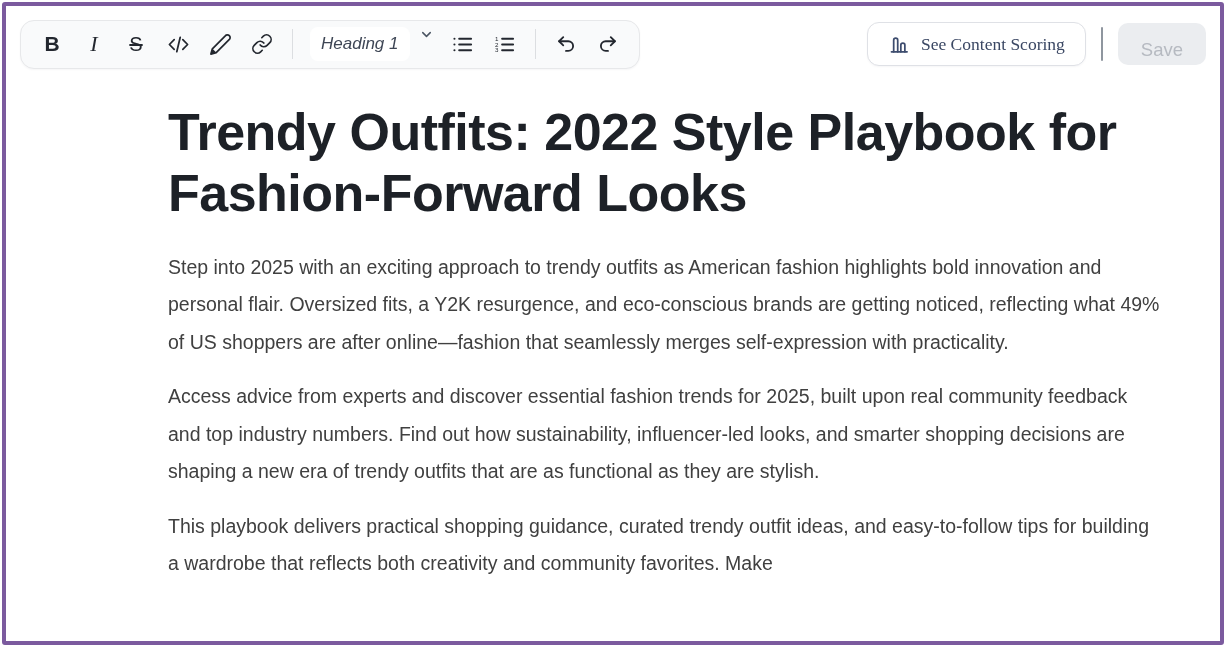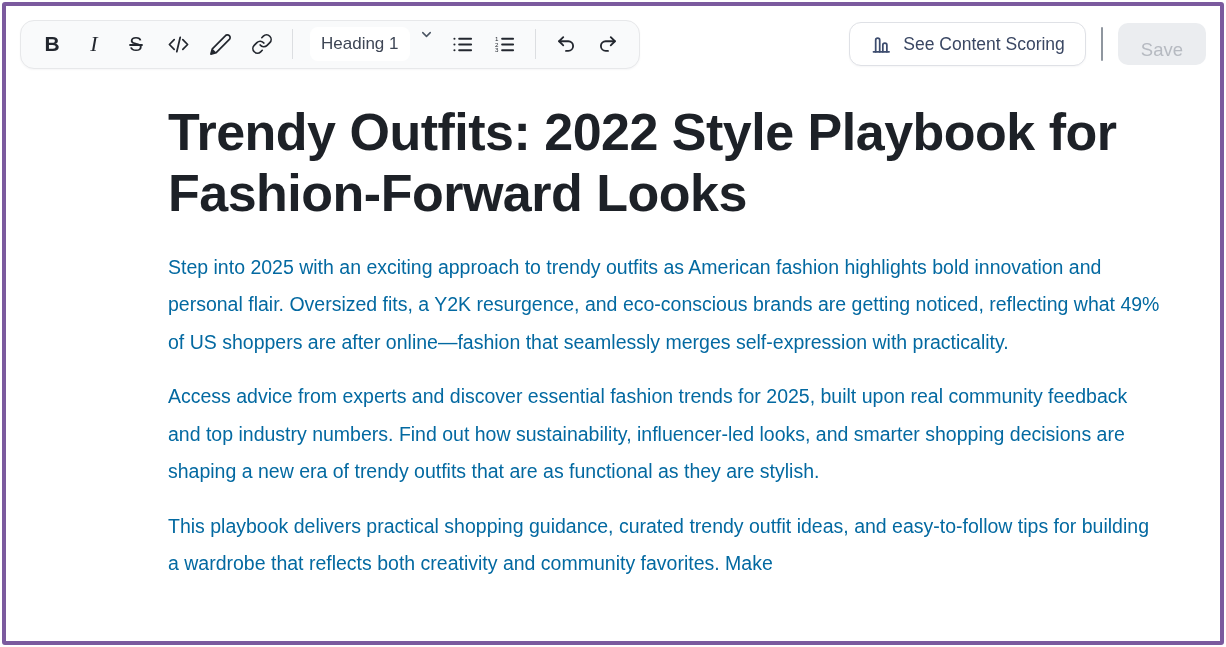--- a/index.html
+++ b/index.html
@@ -56,21 +56,21 @@
   .glyph-italic{ font-style: italic; font-size: 22px; font-family: "Liberation Serif", serif; }
   .glyph-strike{ font-size: 20px; text-decoration: line-through; font-family: "Liberation Sans", sans-serif; }
   .tdiv {
     width: 1px; height: 30px;
     background: #dcdee1;
     margin: 0 9px;
   }
   .heading-dropdown {
     display: flex; align-items: flex-start; gap: 9px;
     padding: 0 8px;
-    background: transparent; border: none; cursor: pointer;
+    background: transparent; border: none; cursor: pointer; font-style: italic;
   }
   .heading-box {
     background: #ffffff;
     border-radius: 8px;
     padding: 7px 11px;
     font-size: 17px;
     color: #3e4655;
     font-family: "Liberation Sans", sans-serif;
   }
   .chev { color: #4b5563; }
@@ -81,21 +81,21 @@
   }
   .scoring-btn {
     display: flex; align-items: center; gap: 11px;
     height: 44px;
     padding: 0 20px;
     background: #ffffff;
     border: 1px solid #dfe1e6;
     border-radius: 12px;
     color: #3a4763;
     font-size: 17.5px;
-    font-family: Liberation Sans, sans-serif;
+    font-family: Liberation Serif, serif;
     cursor: pointer;
     box-shadow: 0 1px 2px rgba(16,24,40,.04);
   }
   .scoring-btn .icon { color: #3d4c6e; display: flex; }
   .vdiv {
     width: 2px; height: 34px;
     background: #8f969f;
     border-radius: 1px;
     margin: 0 15px;
   }
@@ -124,21 +124,21 @@
     line-height: 1.18;
     font-weight: 700;
     letter-spacing: -0.5px;
     color: #1d2127;
     font-family: "Liberation Sans", sans-serif;
   }
   .doc-p {
     margin: 12px 0 17px 0;
     font-size: 19.5px;
     line-height: 37.5px;
-    color: #0369a1;
+    color: #404040;
     font-family: "Liberation Sans", sans-serif;
   }
 </style>
 </head>
 <body>
 
 <div class="window">
 
   <div class="topbar">
 

